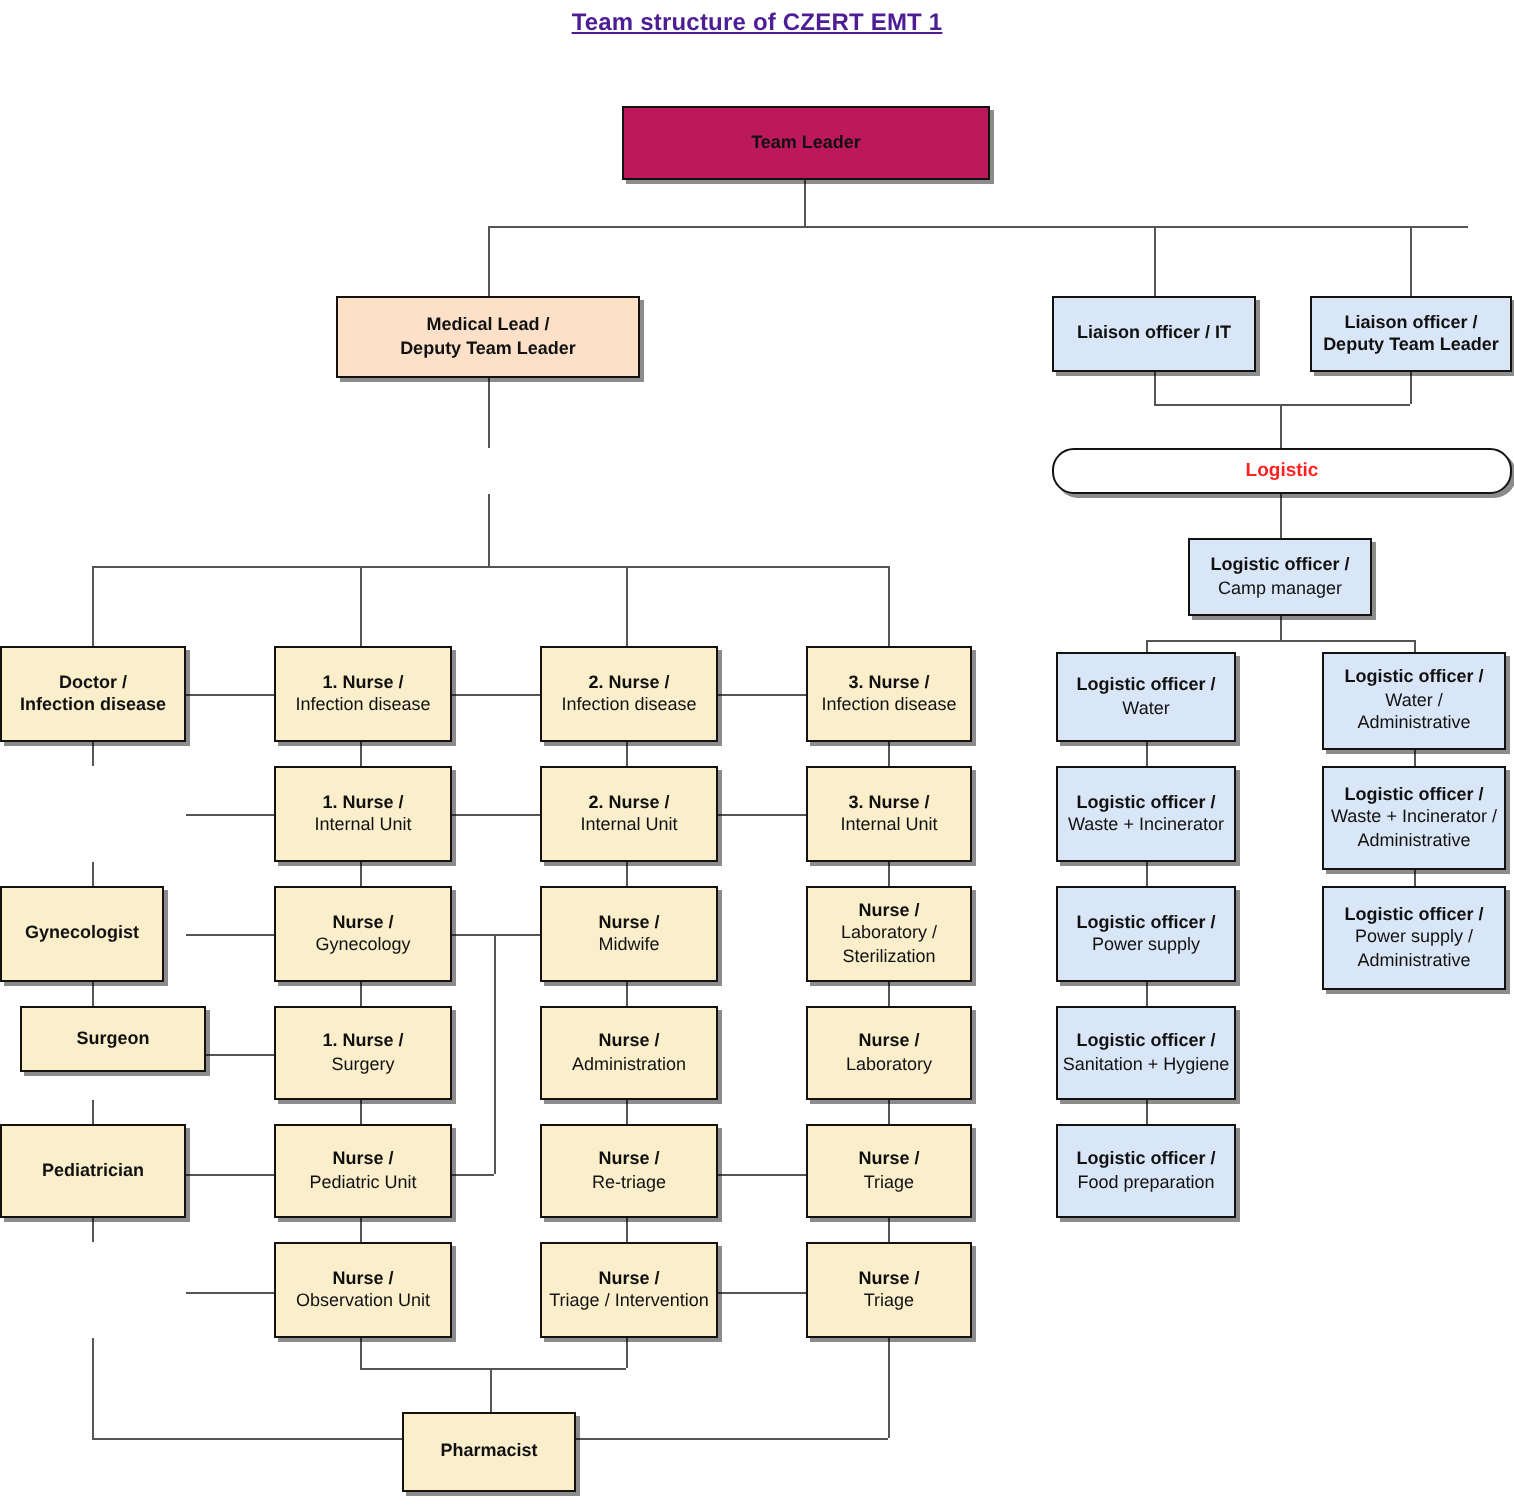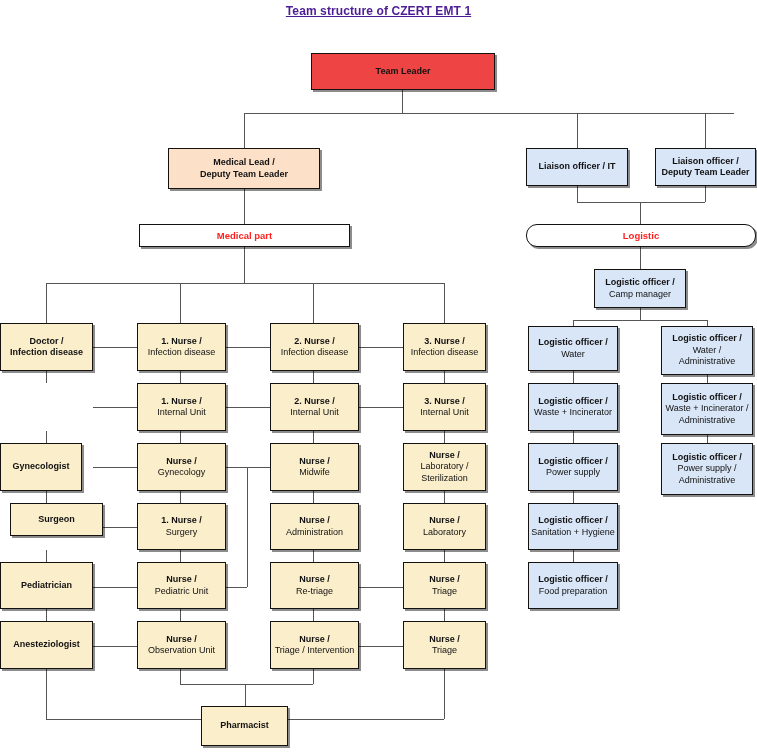--- a/index.html
+++ b/index.html
@@ -40,21 +40,21 @@
     text-align:center;
     font-size:9px;
     line-height:11.5px;
     color:#111111;
     padding:1px 2px;
   }
   .box .t{display:block;}
   .box .b{font-weight:bold;}
   .box .n{font-weight:normal;}
 
-  .c-pink{background:#ef4444;}
+  .c-pink{background:#be185d;}
   .c-peach{background:#fce0c8;}
   .c-cream{background:#fbeecb;}
   .c-blue{background:#d9e6f7;}
   .c-white{background:#ffffff;}
 
   .sect{
     font-size:9.5px;font-weight:bold;color:#ff2020;
   }
 </style>
 </head>
@@ -178,23 +178,20 @@
       </span>
   </div>
 
   <div class="box c-blue" style="left:655px;top:148px;width:101px;height:38px;">
     <span>
       <span class="t b">Liaison officer /</span>
       <span class="t b">Deputy Team Leader</span>
     </span>
   </div>
 
-  <div class="box c-white" style="left:139px;top:224px;width:211px;height:23px;">
-    <span class="sect">Medical part</span>
-  </div>
 
   <div class="box c-white" style="left:526px;top:224px;width:230px;height:23px;border-radius:11px;">
     <span class="sect">Logistic</span>
   </div>
 
   <div class="box c-blue" style="left:594px;top:269px;width:92px;height:39px;">
     <span>
       <span class="t b">Logistic officer /</span>
       <span class="t n">Camp manager</span>
     </span>
@@ -310,25 +307,20 @@
         <span class="t n">Re-triage</span>
       </span>
   </div>
   <div class="box c-cream" style="left:403px;top:562px;width:83px;height:47px;">
     <span>
         <span class="t b">Nurse /</span>
         <span class="t n">Triage</span>
       </span>
   </div>
 
-  <div class="box c-cream" style="left:0px;top:621px;width:93px;height:48px;">
-    <span>
-        <span class="t b">Anesteziologist</span>
-      </span>
-  </div>
   <div class="box c-cream" style="left:137px;top:621px;width:89px;height:48px;">
     <span>
         <span class="t b">Nurse /</span>
         <span class="t n">Observation Unit</span>
       </span>
   </div>
   <div class="box c-cream" style="left:270px;top:621px;width:89px;height:48px;">
     <span>
         <span class="t b">Nurse /</span>
         <span class="t n">Triage / Intervention</span>

